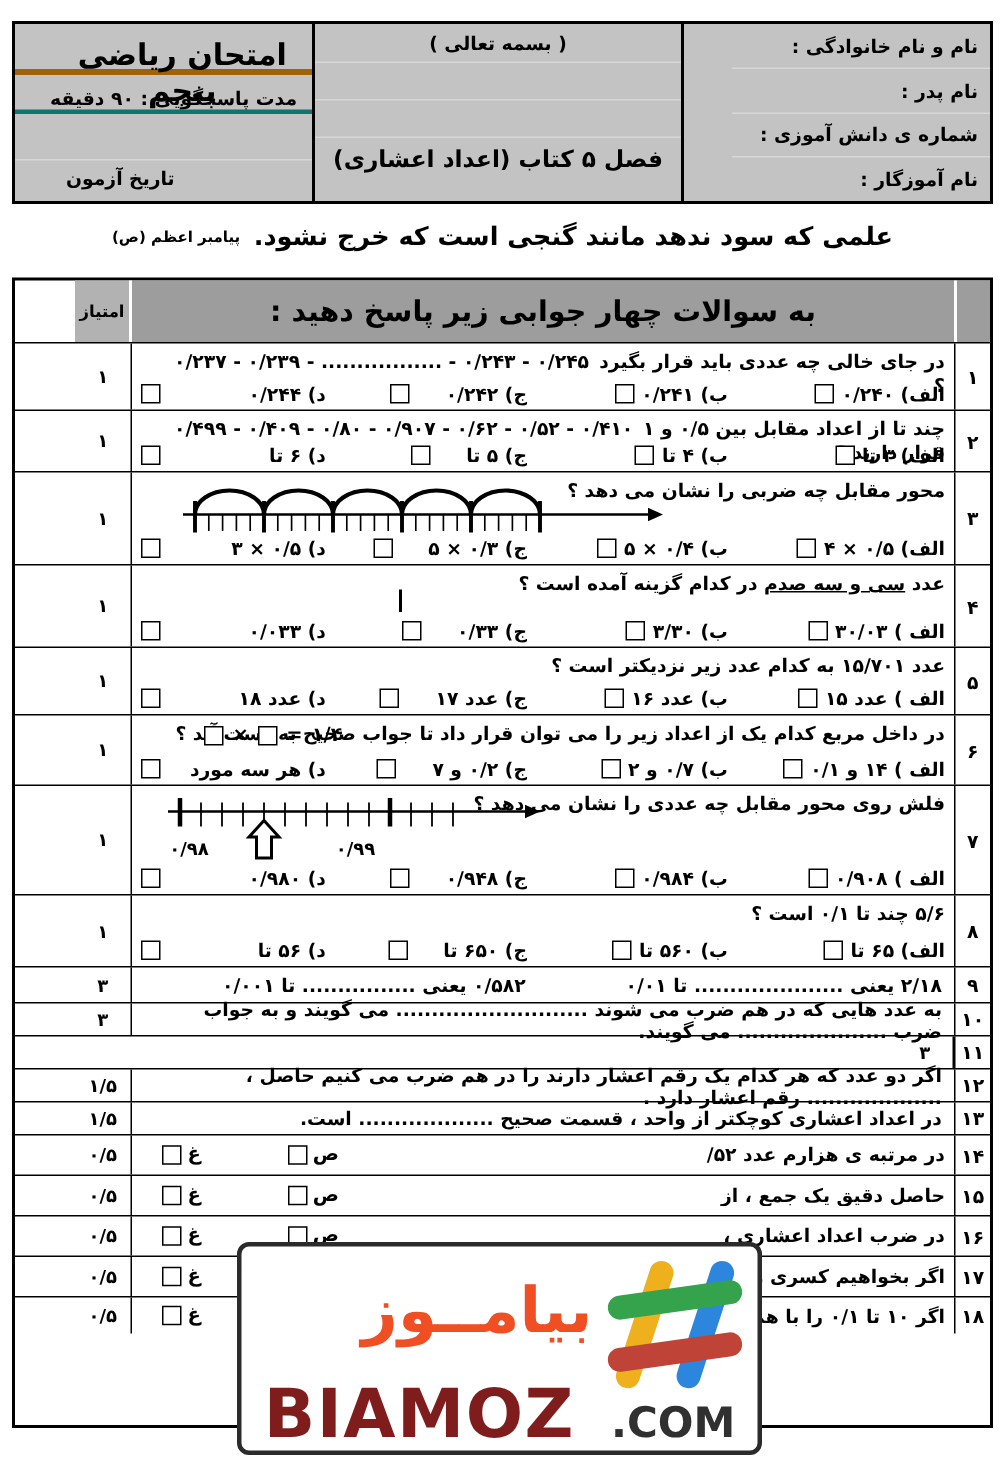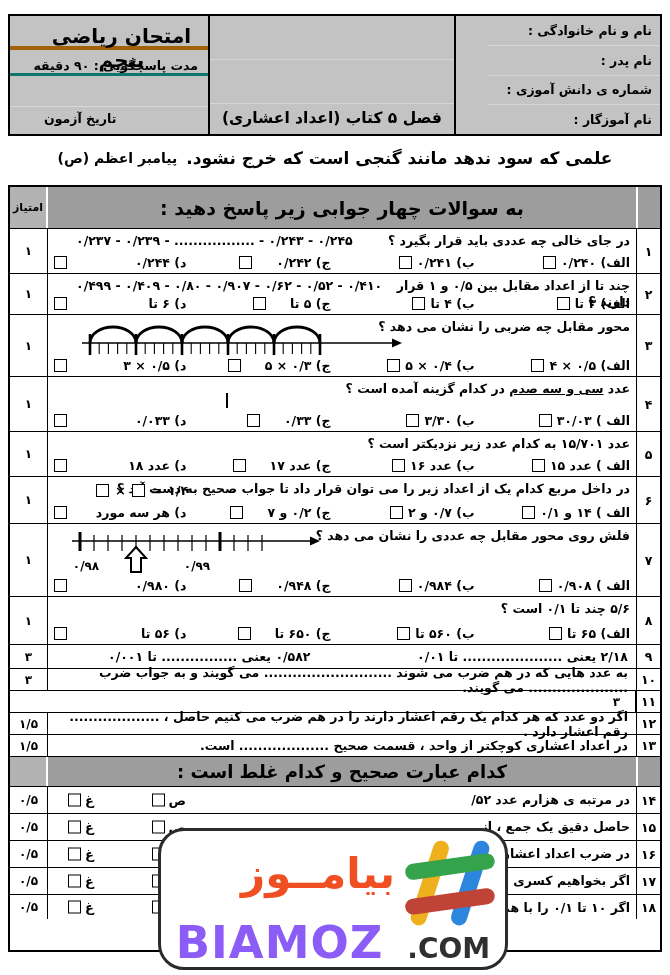--- a/index.html
+++ b/index.html
@@ -9,43 +9,43 @@
   
   .htable{position:absolute;top:14px;right:8px;left:8px;height:122px;display:flex;
           border:2px solid #000;background:#c3c3c3;box-sizing:border-box;}
   .hcell{box-sizing:border-box;position:relative;}
   .hcell.names{width:206px;border-left:2px solid #000;display:flex;flex-direction:column;}
   .frow{flex:1;display:flex;align-items:center;padding-right:8px;font-size:12.5px;border-bottom:1px solid #d7d7d7;margin-left:32px;}
   .frow:last-child{border-bottom:none;}
   .hcell.mid{width:246px;border-left:2px solid #000;display:flex;flex-direction:column;}
   .basmala{text-align:center;font-size:12.5px;padding-top:5px;height:26px;border-bottom:1px solid #d7d7d7;box-sizing:border-box;}
   .midspacer{flex:1;border-bottom:1px solid #d7d7d7;}
-  .chapter{font-size:15.5px;text-align:center;padding:5px 0 7px;}
+  .chapter{font-size:15.5px;text-align:center;padding:5px 0 19px;}
   .hcell.title{flex:1;display:flex;flex-direction:column;}
   .extitle{font-size:20px;text-align:center;padding-top:8px;height:34px;border-bottom:4px solid #a16207;box-sizing:border-box;padding-left:25px;}
   .duration{font-size:12.5px;padding:8px 10px 0 0;height:26px;border-bottom:3px solid #0f766e;box-sizing:border-box;}
   .hspacer{flex:1;border-bottom:1px solid #d7d7d7;}
   .examdate{font-size:12.5px;text-align:left;padding:4px 0 8px 34px;}
 
   
   .quote{position:absolute;top:141px;right:8px;left:8px;height:34px;display:flex;
          align-items:center;justify-content:center;gap:9px;}
   .qt{font-size:17px;}
-  .qs{font-size:14px;}
+  .qs{font-size:10px;}
 
   
   .mtable{position:absolute;top:185px;right:8px;left:8px;bottom:23px;border:2px solid #000;
           display:flex;flex-direction:column;background:#fff;box-sizing:border-box;}
   .trow{display:flex;box-sizing:border-box;border-bottom:1.5px solid #000;flex:none;}
   .trow:last-child{border-bottom:none;}
   .ncell{width:24px;border-left:1.5px solid #000;display:flex;align-items:center;justify-content:center;
          font-size:12.5px;flex:none;box-sizing:border-box;}
   .ccell{flex:1;position:relative;box-sizing:border-box;padding:0 6px;min-width:0;}
   .pcell{width:38px;border-right:1.5px solid #000;display:flex;align-items:center;justify-content:center;
-         font-size:12px;flex:none;box-sizing:border-box;}
+         font-size:12px;flex:none;box-sizing:border-box;margin-left:40px;}
 
   .band .ncell{background:#9d9d9d;border-left:2px solid #fff;}
   .band .pcell{background:#b2b2b2;border-right:2px solid #fff;font-size:11px;}
   .band .ccell{background:#9d9d9d;display:flex;align-items:center;justify-content:center;font-size:19px;padding:0;}
 
   .qline{display:flex;justify-content:space-between;align-items:flex-start;padding-top:4px;
          font-size:12.5px;line-height:1.3;}
   .aside{padding-left:22px;white-space:nowrap;}
   .opts{position:absolute;bottom:3px;right:6px;left:6px;display:flex;align-items:center;}
   .opt{display:flex;align-items:center;gap:5px;font-size:12.5px;white-space:nowrap;}
@@ -63,21 +63,21 @@
          padding:0 2px 0 54px;font-size:12.5px;}
   .bline.single{justify-content:flex-start;padding-left:6px;}
 
   .tfline{padding-top:5px;font-size:12.5px;text-align:right;white-space:nowrap;overflow:hidden;}
   .tfmarks{position:absolute;left:20px;top:50%;transform:translateY(-50%);width:118px;
            display:flex;justify-content:space-between;align-items:center;}
   .tfopt{display:flex;align-items:center;gap:4px;font-size:13px;}
 
   
   .wm{position:absolute;left:158px;top:828px;width:350px;height:142px;background:#fff;
-      border:3.5px solid #2b2b2b;border-radius:26px;box-sizing:border-box;z-index:5;text-align:center;}
+      border:3.5px solid #2b2b2b;border-radius:8px;box-sizing:border-box;z-index:5;text-align:center;}
   .wm .fa{position:absolute;top:22px;right:110px;font-size:42px;line-height:1;}
   .wm .hash{position:absolute;top:5px;right:8px;}
   .wm .en{position:absolute;bottom:2px;left:0;right:0;display:flex;justify-content:center;
           align-items:baseline;direction:ltr;}
   .wm .b1{font-size:45px;letter-spacing:1px;line-height:1;}
   .wm .b2{font-size:28px;line-height:1;margin-left:24px;}
   svg text{font-family:"DejaVu Sans","Liberation Sans",sans-serif;font-weight:bold;}
 </style>
 </head>
 <body>
@@ -93,20 +93,21 @@
           <span>نام پدر :</span>
         </div>
       <div class="frow">
           <span>شماره ی دانش آموزی :</span>
         </div>
       <div class="frow">
           <span>نام آموزگار :</span>
         </div>
     </div>
     <div class="hcell mid">
+      <div class="basmala">( بسمه تعالی )</div>
       <div class="midspacer"></div>
       <div class="midspacer"></div>
       <div class="chapter">فصل ۵ کتاب (اعداد اعشاری)</div>
     </div>
     <div class="hcell title">
       <div class="extitle">امتحان ریاضی پنجم</div>
       <div class="duration">مدت پاسخگویی : ۹۰ دقیقه</div>
       <div class="hspacer"></div>
       <div class="examdate">تاریخ آزمون</div>
     </div>
@@ -465,25 +466,20 @@
     <div class="trow" style="height:22px">
       <div class="ncell">۱۳</div>
       <div class="ccell">
         <div class="bline single">
             <span>در اعداد اعشاری کوچکتر از واحد ، قسمت صحیح ................... است.</span>
           </div>
       </div>
       <div class="pcell">۱/۵</div>
     </div>
 
-    <div class="trow band" style="height:30px">
-      <div class="ncell"></div>
-      <div class="ccell" style="font-size:18px">کدام عبارت صحیح و کدام غلط است :</div>
-      <div class="pcell"></div>
-    </div>
 
     <div class="trow" style="height:27px">
       <div class="ncell">۱۴</div>
       <div class="ccell">
         <div class="tfline">در مرتبه ی هزارم عدد ۵۲/</div>
         <div class="tfmarks">
           <span class="tfopt">
               <span>ص</span>
               <span class="box"></span>
             </span>
@@ -572,18 +568,18 @@
 
   <div class="wm">
     <svg class="hash" width="94" height="96" viewBox="0 0 100 100">
       <rect x="20" y="2" width="17" height="94" rx="8.5" fill="#eeb01c" transform="rotate(18 28.5 49)"></rect>
       <rect x="63" y="2" width="17" height="94" rx="8.5" fill="#2d86dd" transform="rotate(18 71.5 49)"></rect>
       <rect x="2" y="23" width="96" height="17" rx="8.5" fill="#35a24c" transform="rotate(-8 50 31.5)"></rect>
       <rect x="2" y="60" width="96" height="17" rx="8.5" fill="#bf4337" transform="rotate(-8 50 68.5)"></rect>
     </svg>
     <div class="fa" style="color:#f04f23">بیامــوز</div>
     <div class="en">
-      <span class="b1" style="color:#8b5cf6">BIAMOZ</span>
+      <span class="b1" style="color:#7f1d1d">BIAMOZ</span>
         <span class="b2" style="color:#303030">.COM</span>
     </div>
   </div>
 
 </div>
 
 </body></html>

